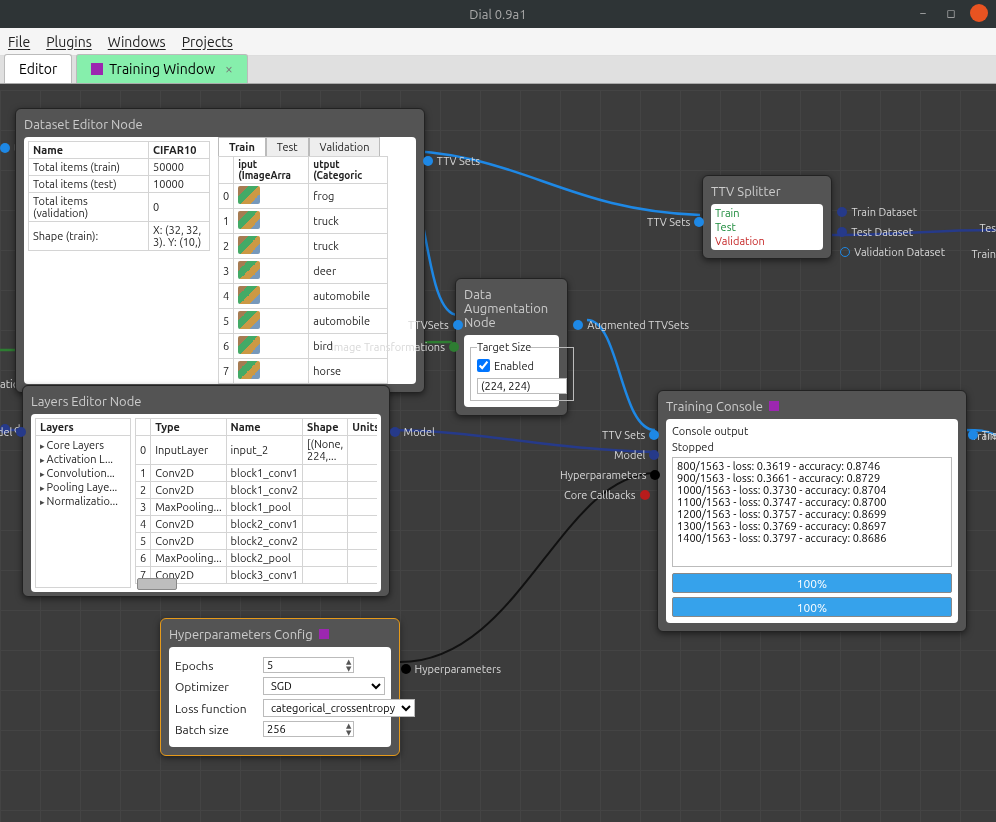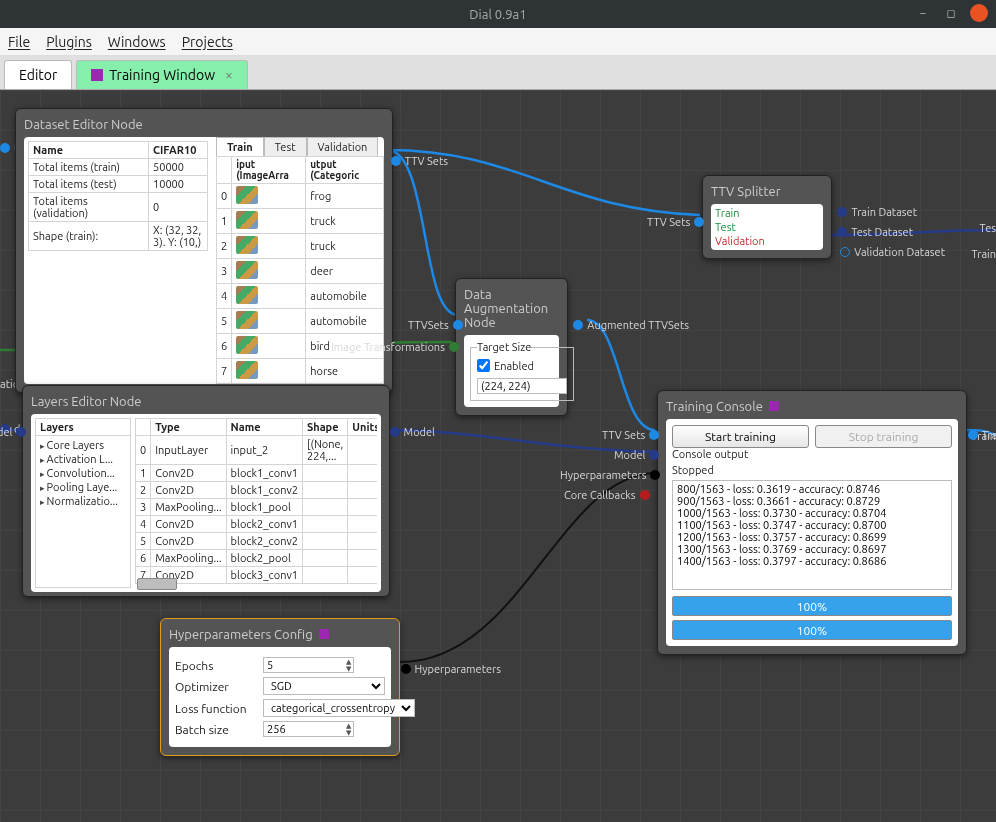--- a/index.html
+++ b/index.html
@@ -11,21 +11,21 @@
   .wbtn { width: 18px; height: 18px; border-radius: 50%; display: flex; align-items: center; justify-content: center; font-size: 11px; color:#bbb; }
   .wbtn.close { background: #e95321; }
   .wbtn.max::before { content:'◻'; }
   .wbtn.min::before { content:'–'; }
 
   
   .menubar { height: 28px; background: #f5f5f5; display: flex; align-items: center; padding: 0 8px; gap: 16px; font-size: 14px; color:#222; border-bottom:1px solid #ddd; }
   .menubar span { text-decoration: underline; text-underline-offset: 2px; }
 
   
-  .tabstrip { background:#e0e0e0; height:34px; display:flex; align-items:flex-end; font-size:14px; border-bottom:1px solid #aaa; }
+  .tabstrip { background:#e0e0e0; height:28px; display:flex; align-items:flex-end; font-size:14px; border-bottom:1px solid #aaa; }
   .tab { padding:6px 14px; background:#86efac; border:1px solid #bbb; border-bottom:none; margin-left:4px; display:flex; align-items:center; gap:6px; border-top-left-radius:3px; border-top-right-radius:3px; }
   .tab.active { background:#fff; }
   .tab .sq { width:12px; height:12px; background:#9c27b0; }
   .tab .x { font-size:14px; color:#777; margin-left:4px; }
 
   
   .canvas { position:absolute; top:90px; left:0; right:0; bottom:0; background:#3c3c3c;
             background-image: linear-gradient(#444 1px, transparent 1px),
                               linear-gradient(90deg, #444 1px, transparent 1px);
             background-size: 40px 40px; overflow:hidden; }
@@ -153,21 +153,21 @@
   <div class="port" style="right:0; top:132px;">
       <span>Tes</span>
     </div>
   <div class="port" style="right:0; top:158px;">
       <span>Train</span>
     </div>
   <div class="port" style="right:0; top:340px;">
       <span>Train</span>
     </div>
 
-  <div class="node" style="left:15px; top:18px; width:378px;">
+  <div class="node" style="left:15px; top:18px; width:410px;">
     <div class="node-title">Dataset Editor Node</div>
     <div class="inner-panel" style="padding:0; display:flex;">
       <div class="ds-left" style="padding:4px;">
         <table class="grid">
           <tbody>
               <tr>
                 <th>Name</th>
                 <th>CIFAR10</th>
               </tr>
           <tr>
@@ -437,24 +437,20 @@
         <span>Hyperparameters</span>
       </div>
   </div>
 
   <div class="node" style="left:657px; top:300px; width:310px;">
     <div class="node-title">
       <span>Training Console</span>
         <span class="sq"></span>
     </div>
     <div class="inner-panel">
-      <div style="display:flex; gap:6px;">
-        <button class="btn" style="flex:1">Start training</button>
-        <button class="btn disabled" style="flex:1">Stop training</button>
-      </div>
       <div style="font-size:11px;">Console output</div>
       <div style="font-size:11px; margin:4px 0;">Stopped</div>
       <textarea class="console" readonly="" style="">800/1563 - loss: 0.3619 - accuracy: 0.8746
 900/1563 - loss: 0.3661 - accuracy: 0.8729
 1000/1563 - loss: 0.3730 - accuracy: 0.8704
 1100/1563 - loss: 0.3747 - accuracy: 0.8700
 1200/1563 - loss: 0.3757 - accuracy: 0.8699
 1300/1563 - loss: 0.3769 - accuracy: 0.8697
 1400/1563 - loss: 0.3797 - accuracy: 0.8686</textarea>
       <div class="progress">100%</div>

